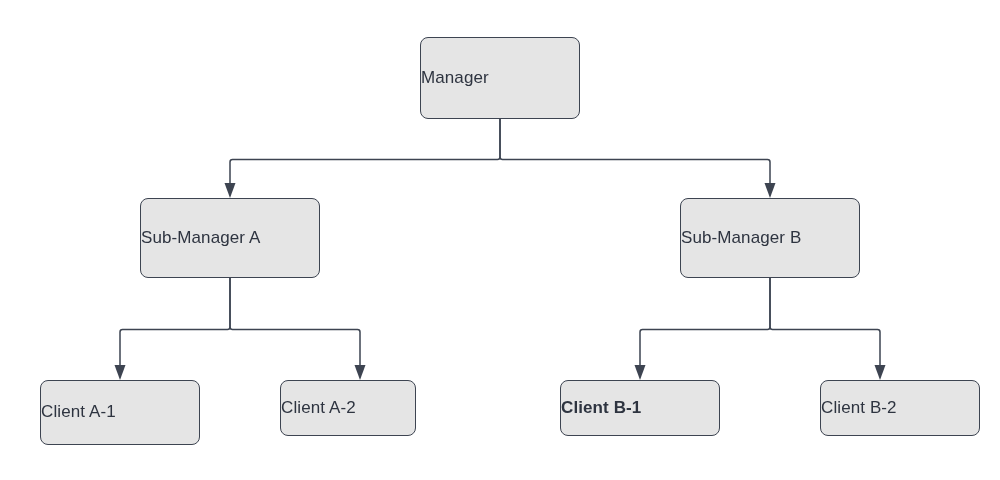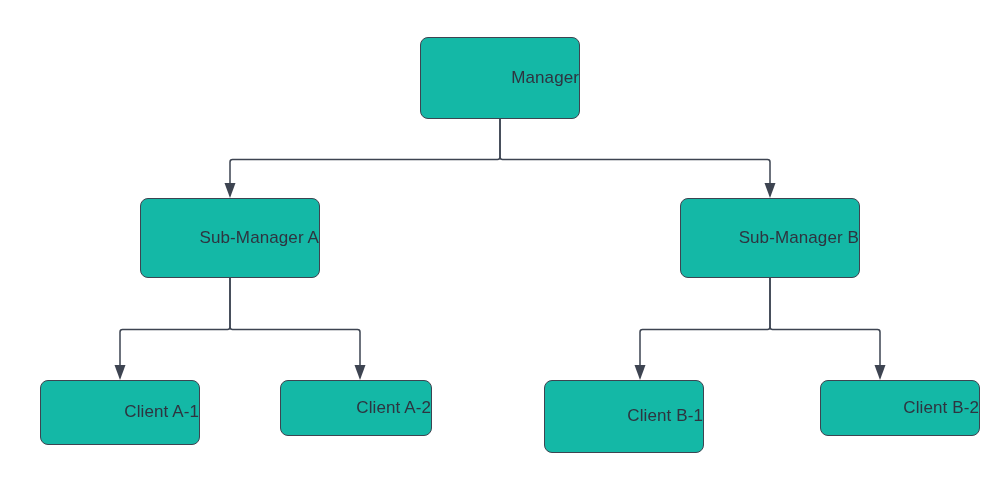--- a/index.html
+++ b/index.html
@@ -20,42 +20,42 @@
   #edges {
     position: absolute;
     left: 0;
     top: 0;
     width: 1000px;
     height: 480px;
   }
   .node {
     position: absolute;
     box-sizing: border-box;
-    background: #14b8a6;
+    background: #e5e5e5;
     border: 1.6px solid #3d4451;
     border-radius: 8px;
     display: flex;
     align-items: center;
-    justify-content: flex-end;
+    justify-content: flex-start;
     z-index: 2;
   }
   .node-label {
     color: #2e3440;
     font-size: 17px;
     line-height: 1.1;
     letter-spacing: 0.1px;
     white-space: nowrap;
     text-align: center;
   }
   .n-manager   { left: 420px; top: 37px;  width: 160px; height: 82px; }
   .n-submgr-a  { left: 140px; top: 198px; width: 180px; height: 80px; }
   .n-submgr-b  { left: 680px; top: 198px; width: 180px; height: 80px; }
   .n-client-a1 { left: 40px;  top: 380px; width: 160px; height: 65px; }
-  .n-client-a2 { left: 280px; top: 380px; width: 152px; height: 56px; }
-  .n-client-b1 { left: 544px; top: 380px; width: 160px; height: 73px; }
+  .n-client-a2 { left: 280px; top: 380px; width: 136px; height: 56px; }
+  .n-client-b1 { left: 560px; top: 380px; width: 160px; height: 56px; font-weight: bold; }
   .n-client-b2 { left: 820px; top: 380px; width: 160px; height: 56px; }
   .edge-path {
     fill: none;
     stroke: #3d4451;
     stroke-width: 1.5;
     stroke-linecap: butt;
     stroke-linejoin: round;
   }
   .arrow-head {
     fill: #3d4451;

